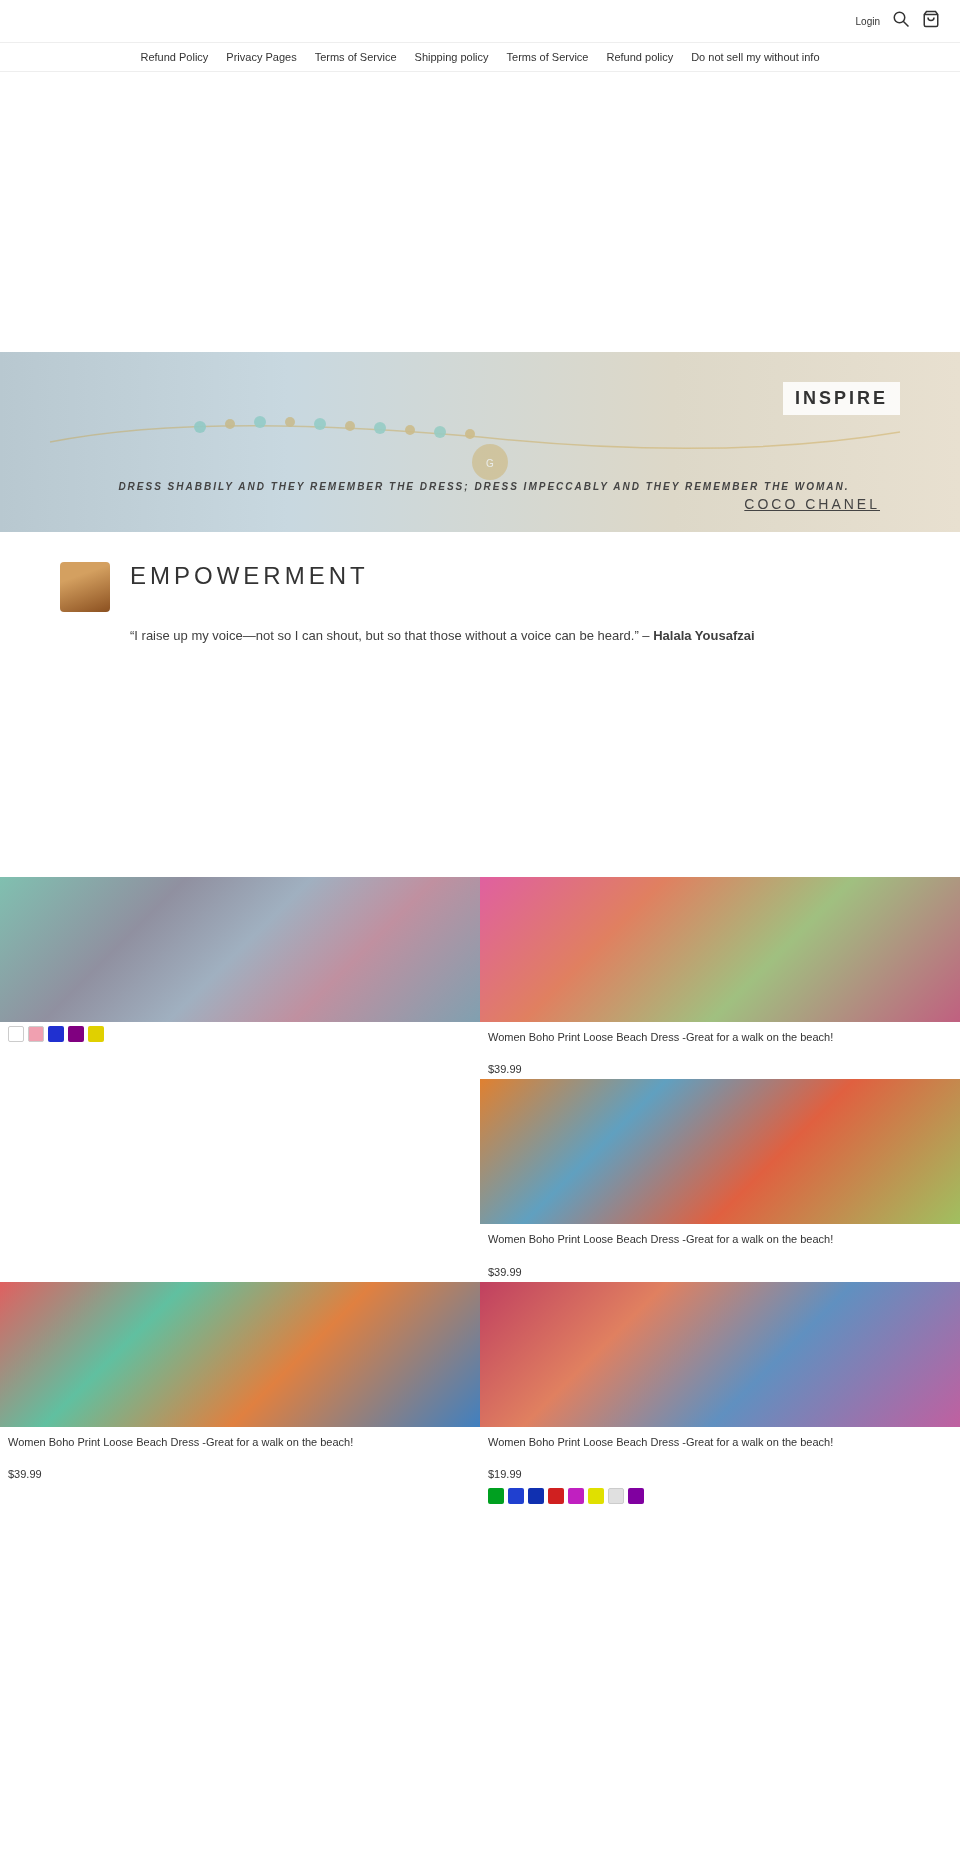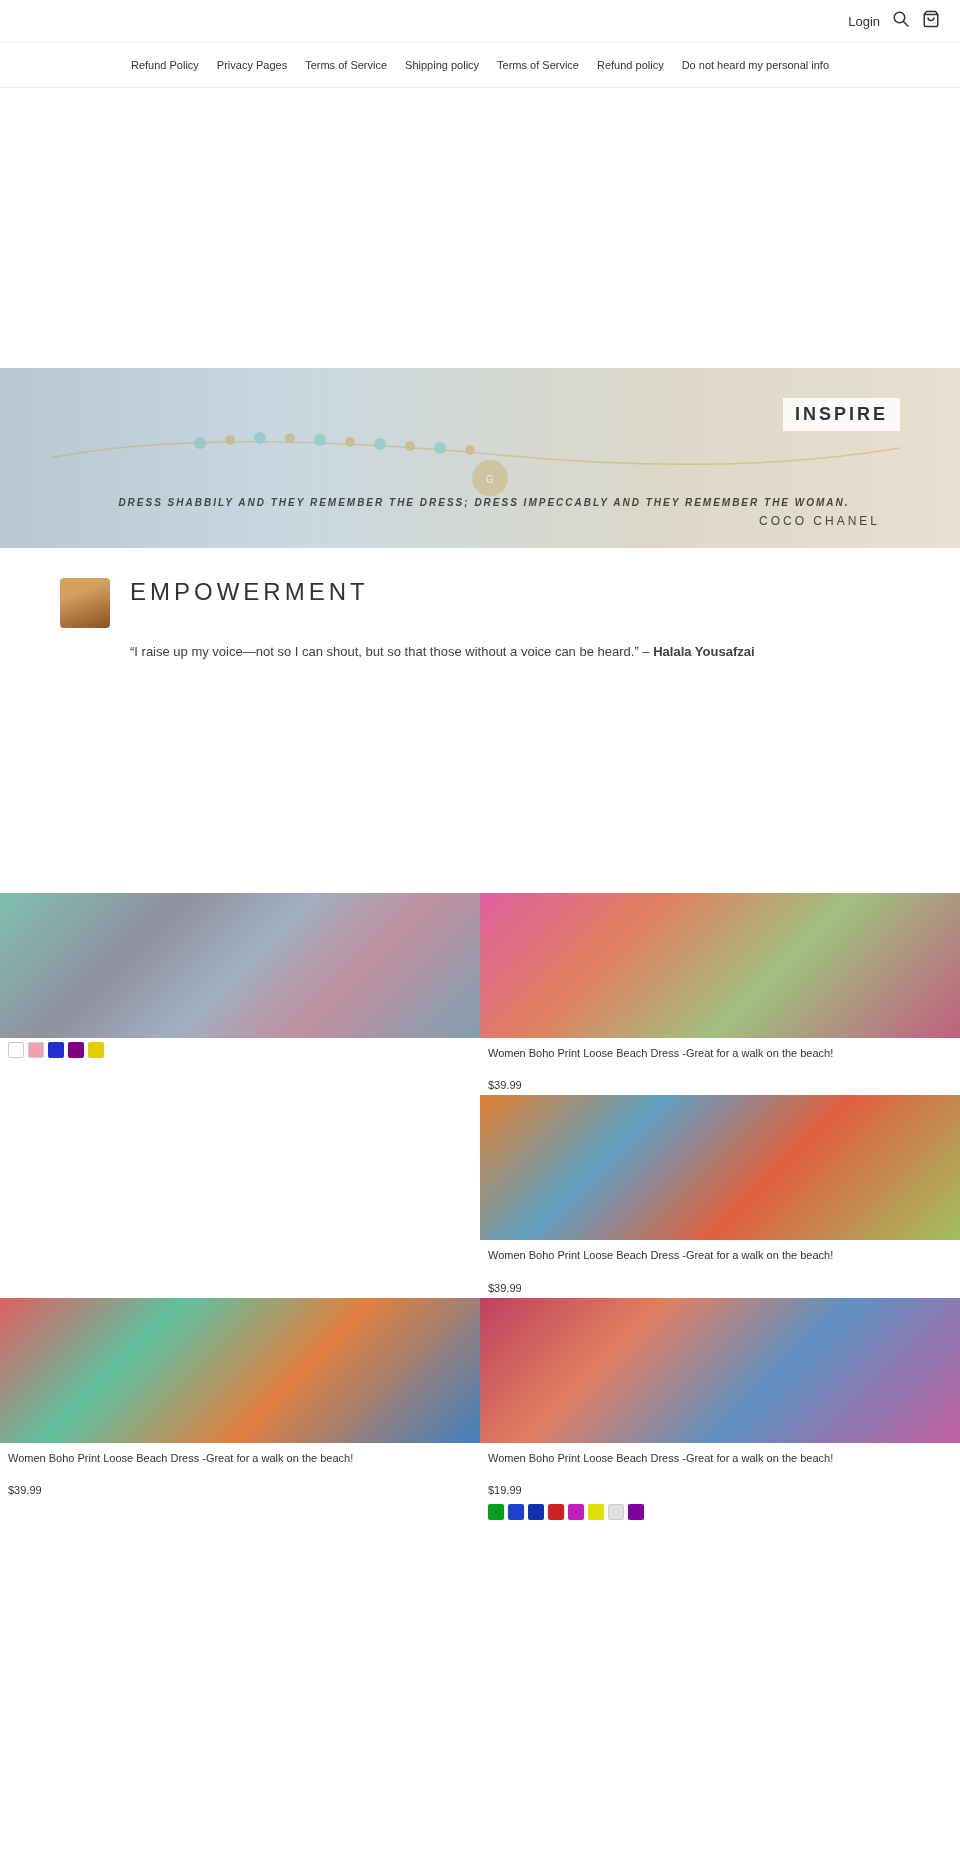--- a/index.html
+++ b/index.html
@@ -7,39 +7,39 @@
 
     
     .top-bar {
       display: flex;
       justify-content: flex-end;
       align-items: center;
       padding: 10px 20px;
       gap: 12px;
     }
     .login-link {
-      font-size: 13px;
+      font-size: 10px;
       color: #333;
       text-decoration: none;
       cursor: pointer;
     }
     .icon-btn {
       background: none;
       border: none;
       cursor: pointer;
       font-size: 16px;
       color: #333;
     }
 
     
     .nav-bar {
       display: flex;
       justify-content: center;
       align-items: center;
-      padding: 16px 10px;
+      padding: 8px 10px;
       border-top: 1px solid #eee;
       border-bottom: 1px solid #eee;
       flex-wrap: nowrap;
       overflow: hidden;
       gap: 18px;
     }
     .nav-link {
       font-size: 11px;
       color: #333;
       text-decoration: none;
@@ -91,23 +91,24 @@
       font-size: 10px;
       font-style: italic;
       color: #444;
       letter-spacing: 2px;
       font-weight: bold;
     }
     .inspire-author {
       position: absolute;
       bottom: 20px;
       right: 80px;
-      font-size: 12px;
+      font-size: 14px;
       letter-spacing: 3px;
       color: #444;
+      text-decoration: underline;
     }
 
     
     .empowerment-section {
       padding: 30px 60px;
       display: flex;
       align-items: flex-start;
       gap: 20px;
     }
     .avatar-img {
@@ -237,21 +238,21 @@
   </button>
 </div>
 
 <nav class="nav-bar">
   <a class="nav-link">Refund Policy</a>
   <a class="nav-link">Privacy Pages</a>
   <a class="nav-link">Terms of Service</a>
   <a class="nav-link">Shipping policy</a>
   <a class="nav-link">Terms of Service</a>
   <a class="nav-link">Refund policy</a>
-  <a class="nav-link">Do not heard my personal info</a>
+  <a class="nav-link">Do not sell my without info</a>
 </nav>
 
 <div class="hero-blank"></div>
 
 <div class="inspire-banner">
   <div class="inspire-banner-bg"></div>
 
   <svg style="position:absolute;top:0;left:0;width:100%;height:100%;opacity:0.5" viewBox="0 0 960 180">
 
     <path d="M50,90 Q200,60 480,85 Q720,110 900,80" fill="none" stroke="#c8a040" stroke-width="1.5" opacity="0.8"></path>

